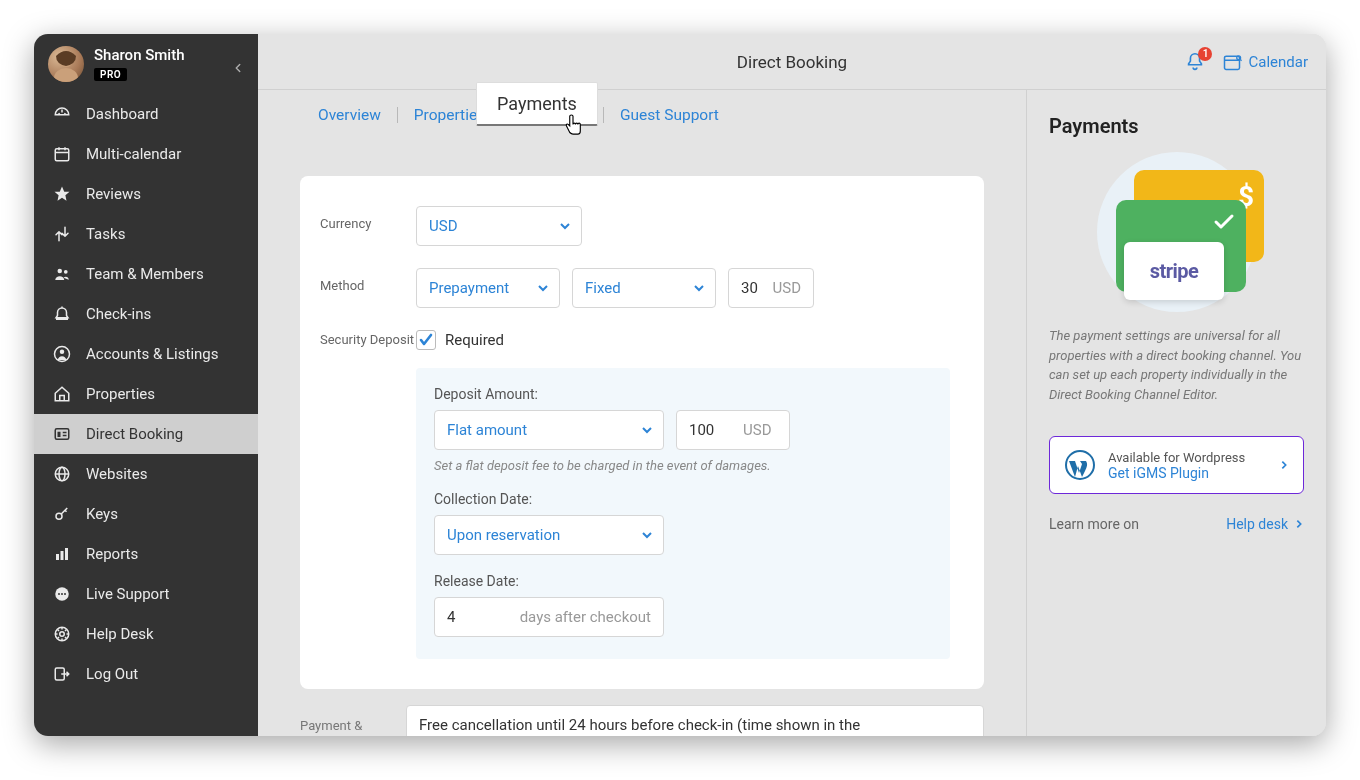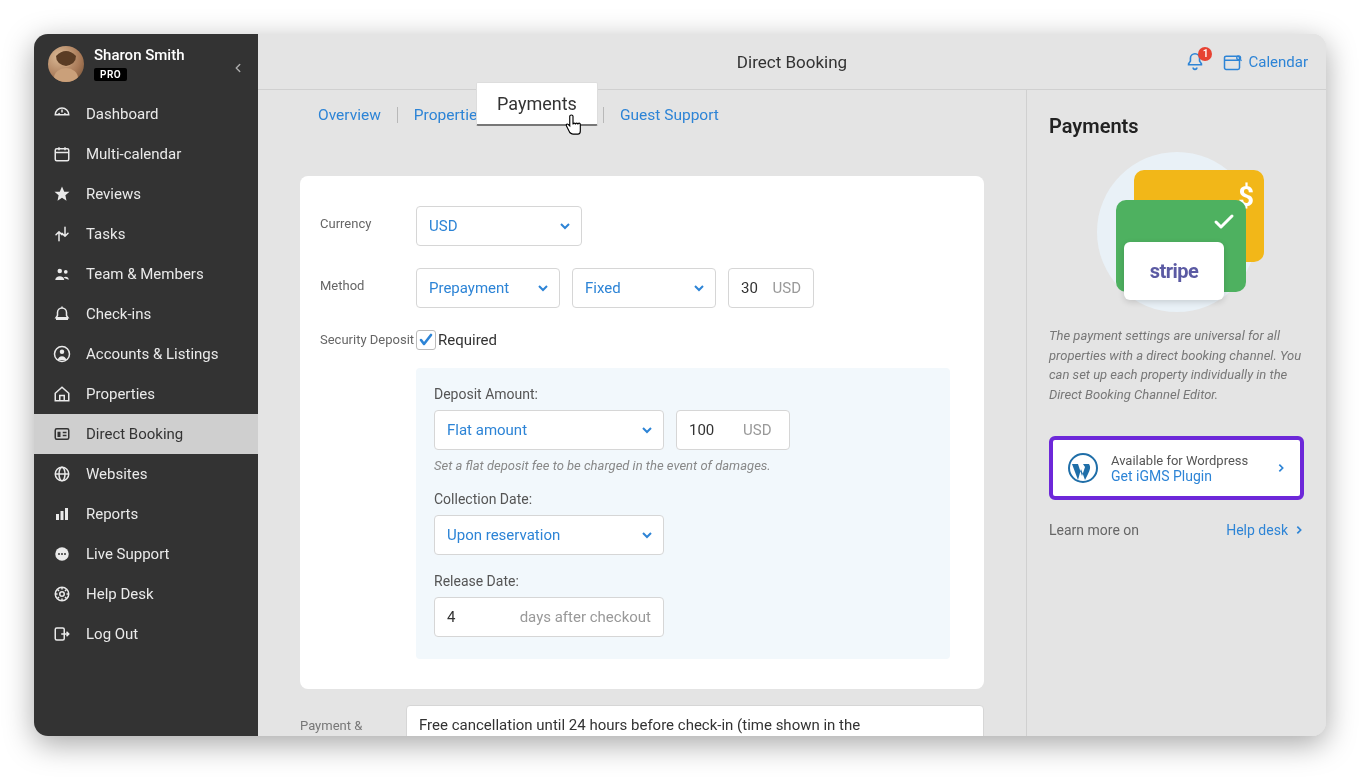--- a/index.html
+++ b/index.html
@@ -109,21 +109,21 @@
     font-size:15px; display:flex; align-items:center;
   }
   .select { padding:0 34px 0 12px; position:relative; color:#2d84d6; cursor:pointer; }
   .chev { position:absolute; right:10px; width:12px; height:12px; color:#2d84d6; }
   .input-affix { padding:0 12px; gap:8px; }
   .input-affix .val { width:28px; color:#333; }
   .input-affix .affix { color:#999; }
   
   .row-inline { display:flex; gap:12px; }
   
-  .checkbox-row { display:flex; align-items:center; gap:2px; margin-bottom:18px; }
+  .checkbox-row { display:flex; align-items:center; gap:9px; margin-bottom:18px; }
   .checkbox { width:20px; height:20px; border:1px solid #bbb; border-radius:3px; display:flex; align-items:center; justify-content:center; color:#2d84d6; }
   
   .deposit-panel {
     background:#f2f8fc; border-radius:4px; padding:18px 18px 22px 18px;
   }
   .panel-label { font-size:14px; color:#555; margin-bottom:8px; }
   .panel-hint { font-size:13px; color:#888; font-style:italic; margin-top:8px; margin-bottom:18px; }
   
   .bottom-row { display:flex; align-items:center; margin:16px 42px 0 42px; gap:20px; }
   .bottom-label { width:86px; font-size:13px; color:#777; }
@@ -140,21 +140,21 @@
   .side-title { font-size:20px; font-weight:600; color:#222; margin-bottom:14px; }
   .promo-illustration {
     height:160px; display:flex; align-items:center; justify-content:center; position:relative; margin-bottom:14px;
   }
   .circle-bg { width:160px; height:160px; border-radius:50%; background:#e9f1f7; position:absolute; }
   .card-yellow { position:absolute; width:130px; height:92px; border-radius:10px; background:#f2b718; top:18px; right:40px; display:flex; align-items:flex-start; justify-content:flex-end; padding:10px; color:#fff; font-size:28px; font-weight:700;}
   .card-green  { position:absolute; width:130px; height:92px; border-radius:10px; background:#4eb160; top:48px; right:58px; display:flex; align-items:flex-start; justify-content:flex-end; padding:10px; color:#fff;}
   .card-stripe { position:absolute; width:100px; height:58px; border-radius:6px; background:#fff; box-shadow:0 2px 6px rgba(0,0,0,0.15); top:90px; right:80px; display:flex; align-items:center; justify-content:center; font-weight:700; color:#5b5aa3; font-size:20px; letter-spacing:-0.5px;}
   .side-desc { font-size:13px; color:#777; font-style:italic; line-height:1.5; margin-bottom:32px;}
   .wp-card {
-    border:4px solid #6d28d9; border-radius:6px; background:#fff; padding:12px 14px;
+    border:1px solid #6d28d9; border-radius:6px; background:#fff; padding:12px 14px;
     display:flex; align-items:center; gap:12px; cursor:pointer; margin-bottom:22px;
   }
   .wp-icon { width:32px; height:32px; color:#1f6ea8; }
   .wp-text { flex:1; font-size:13px; color:#555; }
   .wp-link { color:#2d84d6; font-size:14px;}
   .wp-chev { color:#2d84d6; }
   .learn-row { display:flex; justify-content:space-between; align-items:center; font-size:14px;}
   .learn-label { color:#666; }
   .help-link { color:#2d84d6; display:flex; align-items:center; gap:6px; cursor:pointer;}
   
@@ -274,20 +274,29 @@
               <circle cx="12" cy="12" r="9" fill="none" stroke="currentColor" stroke-width="2"></circle>
               <ellipse cx="12" cy="12" rx="4" ry="9" fill="none" stroke="currentColor" stroke-width="2"></ellipse>
               <line x1="3" y1="12" x2="21" y2="12" stroke="currentColor" stroke-width="2"></line>
             </svg>
           </span>
           <span>Websites</span>
         </div>
         <div class="nav-item">
           <span class="nav-icon">
             <svg viewBox="0 0 24 24">
+              <circle cx="8" cy="15" r="4" fill="none" stroke="currentColor" stroke-width="2"></circle>
+              <path d="M11 12l8-8m-3 3 2 2" fill="none" stroke="currentColor" stroke-width="2"></path>
+            </svg>
+          </span>
+          <span>Keys</span>
+        </div>
+        <div class="nav-item">
+          <span class="nav-icon">
+            <svg viewBox="0 0 24 24">
               <rect x="4" y="12" width="4" height="8" fill="currentColor"></rect>
               <rect x="10" y="8" width="4" height="12" fill="currentColor"></rect>
               <rect x="16" y="4" width="4" height="16" fill="currentColor"></rect>
             </svg>
           </span>
           <span>Reports</span>
         </div>
         <div class="nav-item">
           <span class="nav-icon">
             <svg viewBox="0 0 24 24">

